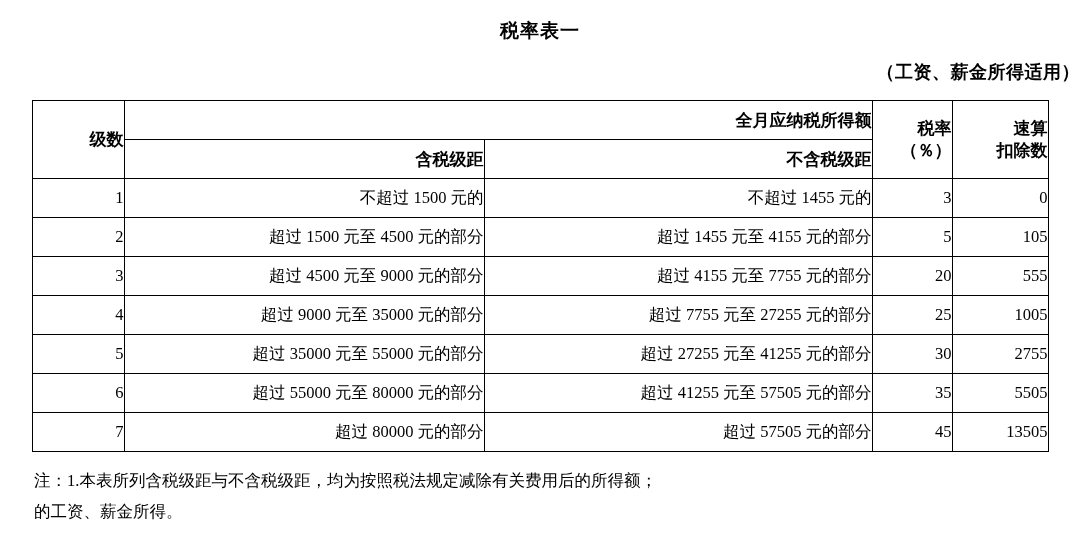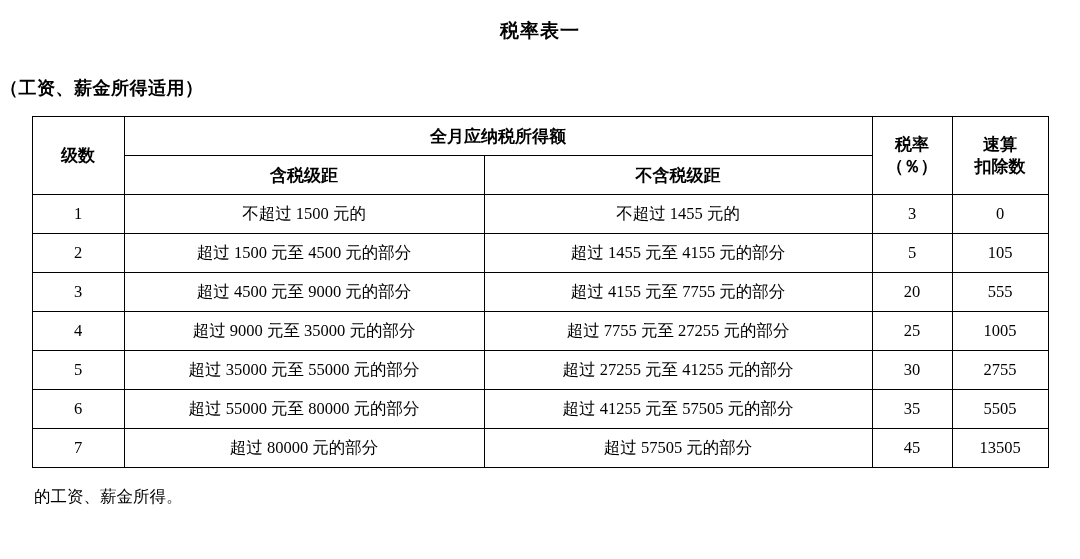--- a/index.html
+++ b/index.html
@@ -22,36 +22,36 @@
     padding: 0;
   }
   .doc-title {
     text-align: center;
     font-size: 19px;
     font-weight: bold;
     letter-spacing: 1px;
     margin-top: 18px;
   }
   .doc-subtitle {
-    text-align: left;
+    text-align: right;
     font-size: 18px;
     font-weight: bold;
     letter-spacing: 0.5px;
-    margin-top: 32px;
+    margin-top: 16px;
   }
   table.rate-table {
     border-collapse: collapse;
     margin: 16px auto 0 auto;
     width: 1016px;
     table-layout: fixed;
   }
   table.rate-table td,
   table.rate-table th {
     border: 1px solid #000000;
-    text-align: center;
+    text-align: right;
     vertical-align: middle;
     font-size: 16.5px;
     font-weight: normal;
     padding: 0;
     height: 38px;
   }
   table.rate-table th {
     font-weight: bold;
     font-size: 17px;
   }
@@ -159,16 +159,17 @@
         <td>7</td>
         <td class="cell-left">超过 80000 元的部分</td>
         <td class="cell-left">超过 57505 元的部分</td>
         <td>45</td>
         <td>13505</td>
       </tr>
     </tbody>
   </table>
 
   <div class="notes">
+    <div class="note-line">注：1.本表所列含税级距与不含税级距，均为按照税法规定减除有关费用后的所得额；</div>
     <div class="note-line">的工资、薪金所得。</div>
   </div>
 
 </div>
 
 </body></html>

